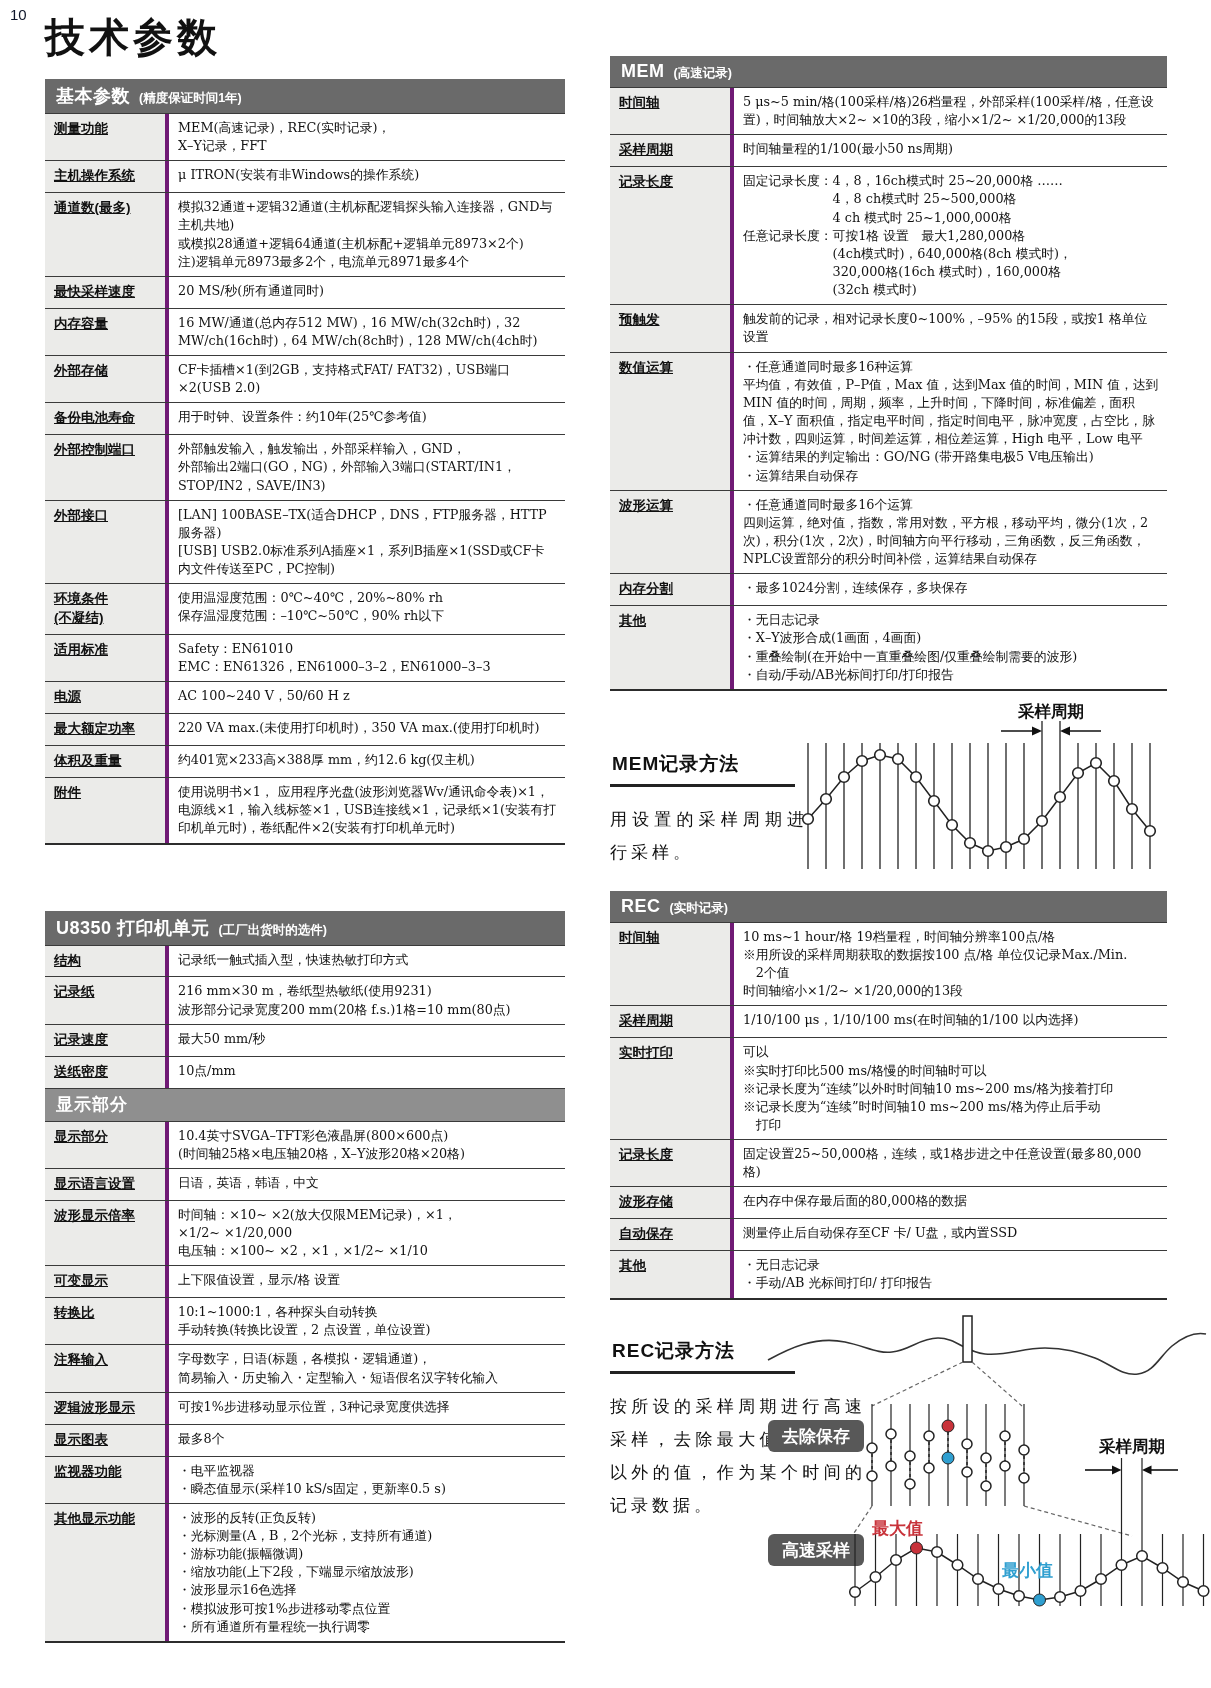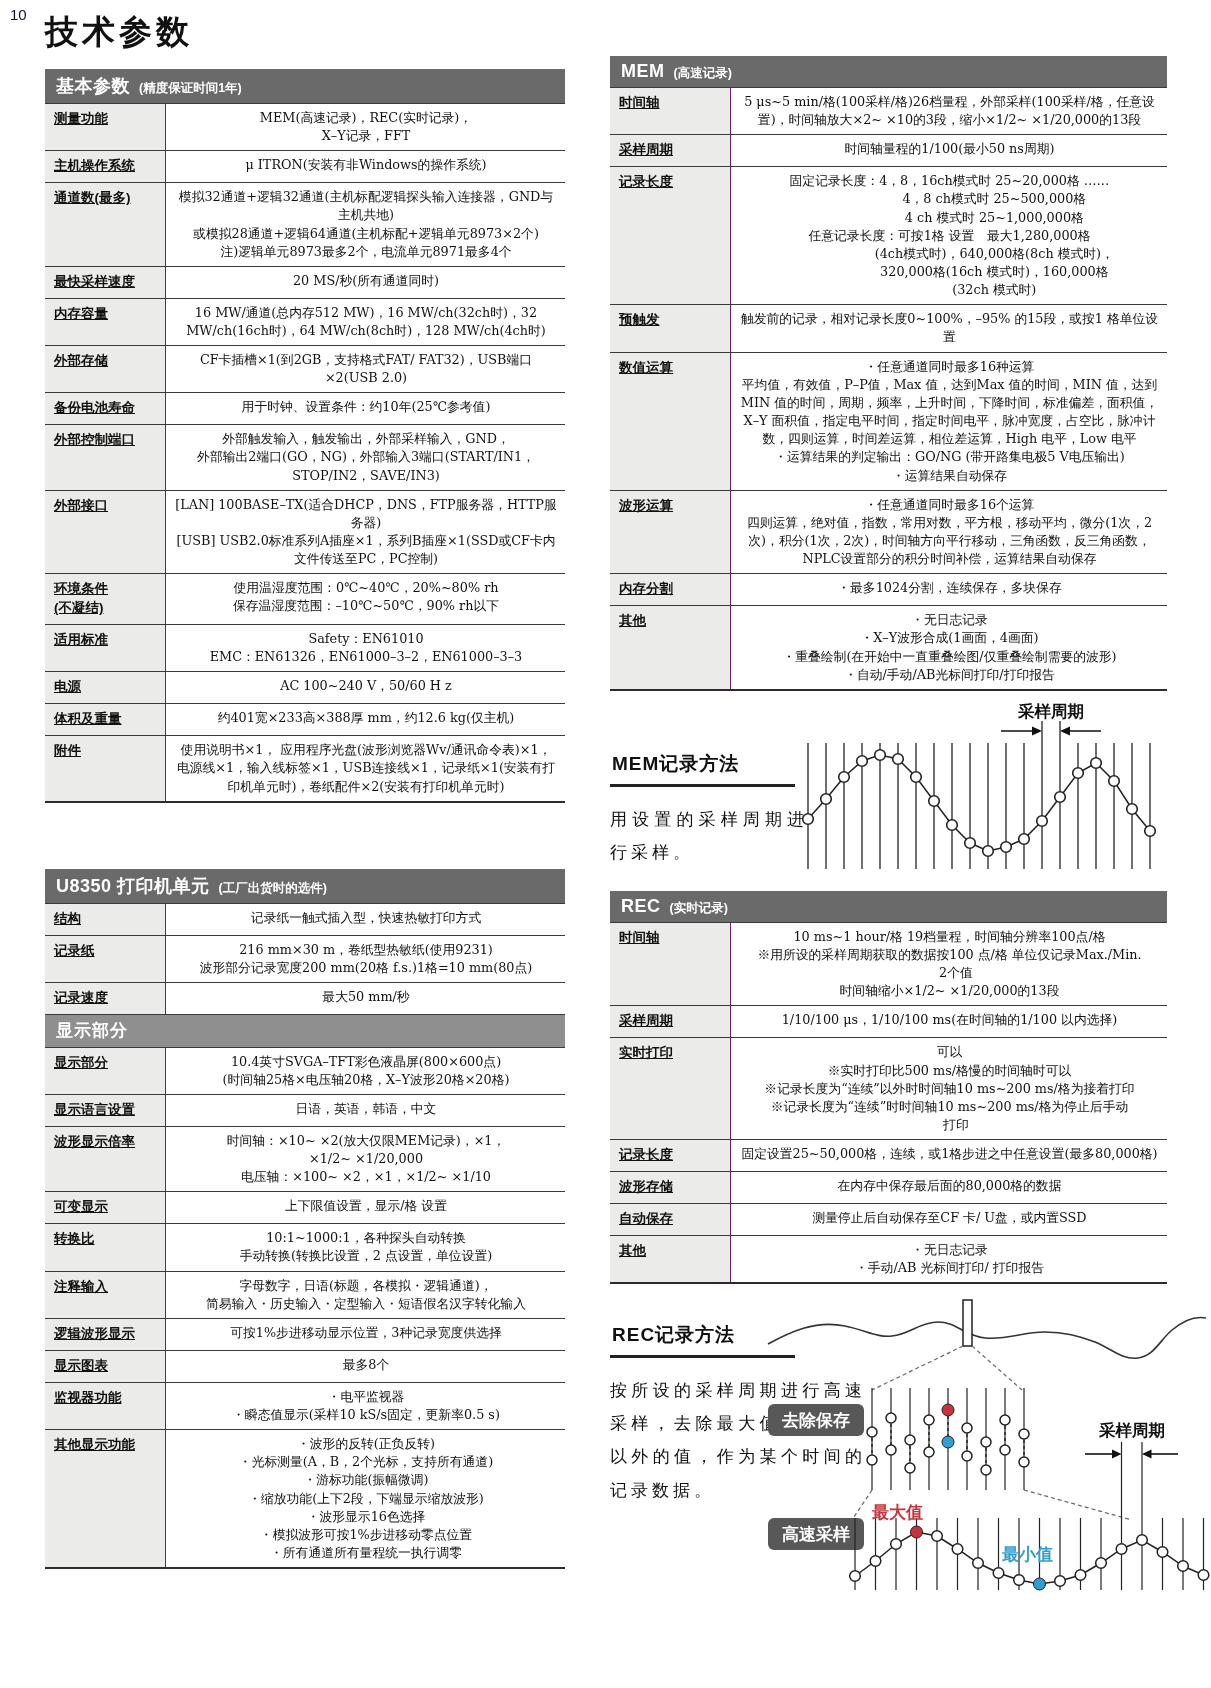--- a/index.html
+++ b/index.html
@@ -6,38 +6,38 @@
   body{
     width:1211px;height:1688px;position:relative;background:#ffffff;
     font-family:"Liberation Sans","DejaVu Sans",sans-serif;color:#111;
     overflow:hidden;
   }
   .page-num{position:absolute;left:10px;top:6px;font-size:15px;color:#0f172a;}
   .col-left{position:absolute;left:45px;top:10px;width:520px;}
   .col-right{position:absolute;left:610px;top:56px;width:557px;}
   .doc-title{
     font-family:Liberation Sans, sans-serif;font-weight:700;
-    font-size:33px;letter-spacing:4px;margin:0 0 14px 0;
+    font-size:40px;letter-spacing:4px;margin:0 0 14px 0;
   }
   
   .tbl{border-bottom:2px solid #2c2c2c;}
   .tbl-head{background:#6a6a6a;color:#fff;padding:5px 10px 5px 11px;display:flex;align-items:baseline;gap:9px;}
   .tbl-head .t{font-size:18px;font-weight:700;letter-spacing:0.5px;}
   .tbl-head .n{font-size:12.5px;font-weight:700;}
   .sec-head{background:#8f8f8f;color:#fff;padding:4px 10px 5px 11px;border-top:1px solid #3a3a3a;}
   .sec-head .t{font-size:17px;font-weight:700;letter-spacing:1px;}
   .row{display:flex;border-top:1px solid #3a3a3a;}
   .lab{
     flex:0 0 120px;width:120px;background:#ebebe9;padding:6px 4px 6px 9px;
     font-size:13.5px;font-weight:700;line-height:1.4;white-space:pre-line;box-sizing:border-box;text-decoration:underline;
   }
   .val{
-    flex:1;border-left:1px solid #701a75;padding:5px 8px 5px 9px;
+    flex:1;border-left:4px solid #701a75;padding:5px 8px 5px 9px;
     font-family:"DejaVu Serif","Liberation Serif",serif;font-size:12.8px;line-height:1.42;
-    white-space:pre-line;box-sizing:border-box;text-align:center;
+    white-space:pre-line;box-sizing:border-box;
   }
   .gap-basic{height:66px;}
   
   .method{position:relative;}
   .method-head{
     display:inline-block;font-size:19px;font-weight:700;letter-spacing:1px;
     border-bottom:3px solid #222;padding:0 4px 7px 2px;min-width:185px;box-sizing:border-box;
   }
   .method-desc{
     font-family:"DejaVu Serif","Liberation Serif",serif;font-size:17px;line-height:1.95;
@@ -119,20 +119,24 @@
         <div class="row">
           <div class="lab">适用标准</div>
           <div class="val">Safety：EN61010
 EMC：EN61326，EN61000–3–2，EN61000–3–3</div>
         </div>
         <div class="row">
           <div class="lab">电源</div>
           <div class="val">AC 100~240 V，50/60 H z</div>
         </div>
         <div class="row">
+          <div class="lab">最大额定功率</div>
+          <div class="val">220 VA max.(未使用打印机时)，350 VA max.(使用打印机时)</div>
+        </div>
+        <div class="row">
           <div class="lab">体积及重量</div>
           <div class="val">约401宽×233高×388厚 mm，约12.6 kg(仅主机)</div>
         </div>
         <div class="row">
           <div class="lab">附件</div>
           <div class="val">使用说明书×1， 应用程序光盘(波形浏览器Wv/通讯命令表)×1，电源线×1，输入线标签×1，USB连接线×1，记录纸×1(安装有打印机单元时)，卷纸配件×2(安装有打印机单元时)</div>
         </div>
       </div>
   </div>
 
@@ -149,20 +153,24 @@
           <div class="val">记录纸一触式插入型，快速热敏打印方式</div>
         </div>
         <div class="row">
           <div class="lab">记录纸</div>
           <div class="val">216 mm×30 m，卷纸型热敏纸(使用9231)
 波形部分记录宽度200 mm(20格 f.s.)1格=10 mm(80点)</div>
         </div>
         <div class="row">
           <div class="lab">记录速度</div>
           <div class="val">最大50 mm/秒</div>
+        </div>
+        <div class="row">
+          <div class="lab">送纸密度</div>
+          <div class="val">10点/mm</div>
         </div>
       </div>
     <div class="sec-head">
       <span class="t">显示部分</span>
     </div>
     <div>
         <div class="row">
           <div class="lab">显示部分</div>
           <div class="val">10.4英寸SVGA–TFT彩色液晶屏(800×600点)
 (时间轴25格×电压轴20格，X–Y波形20格×20格)</div>

